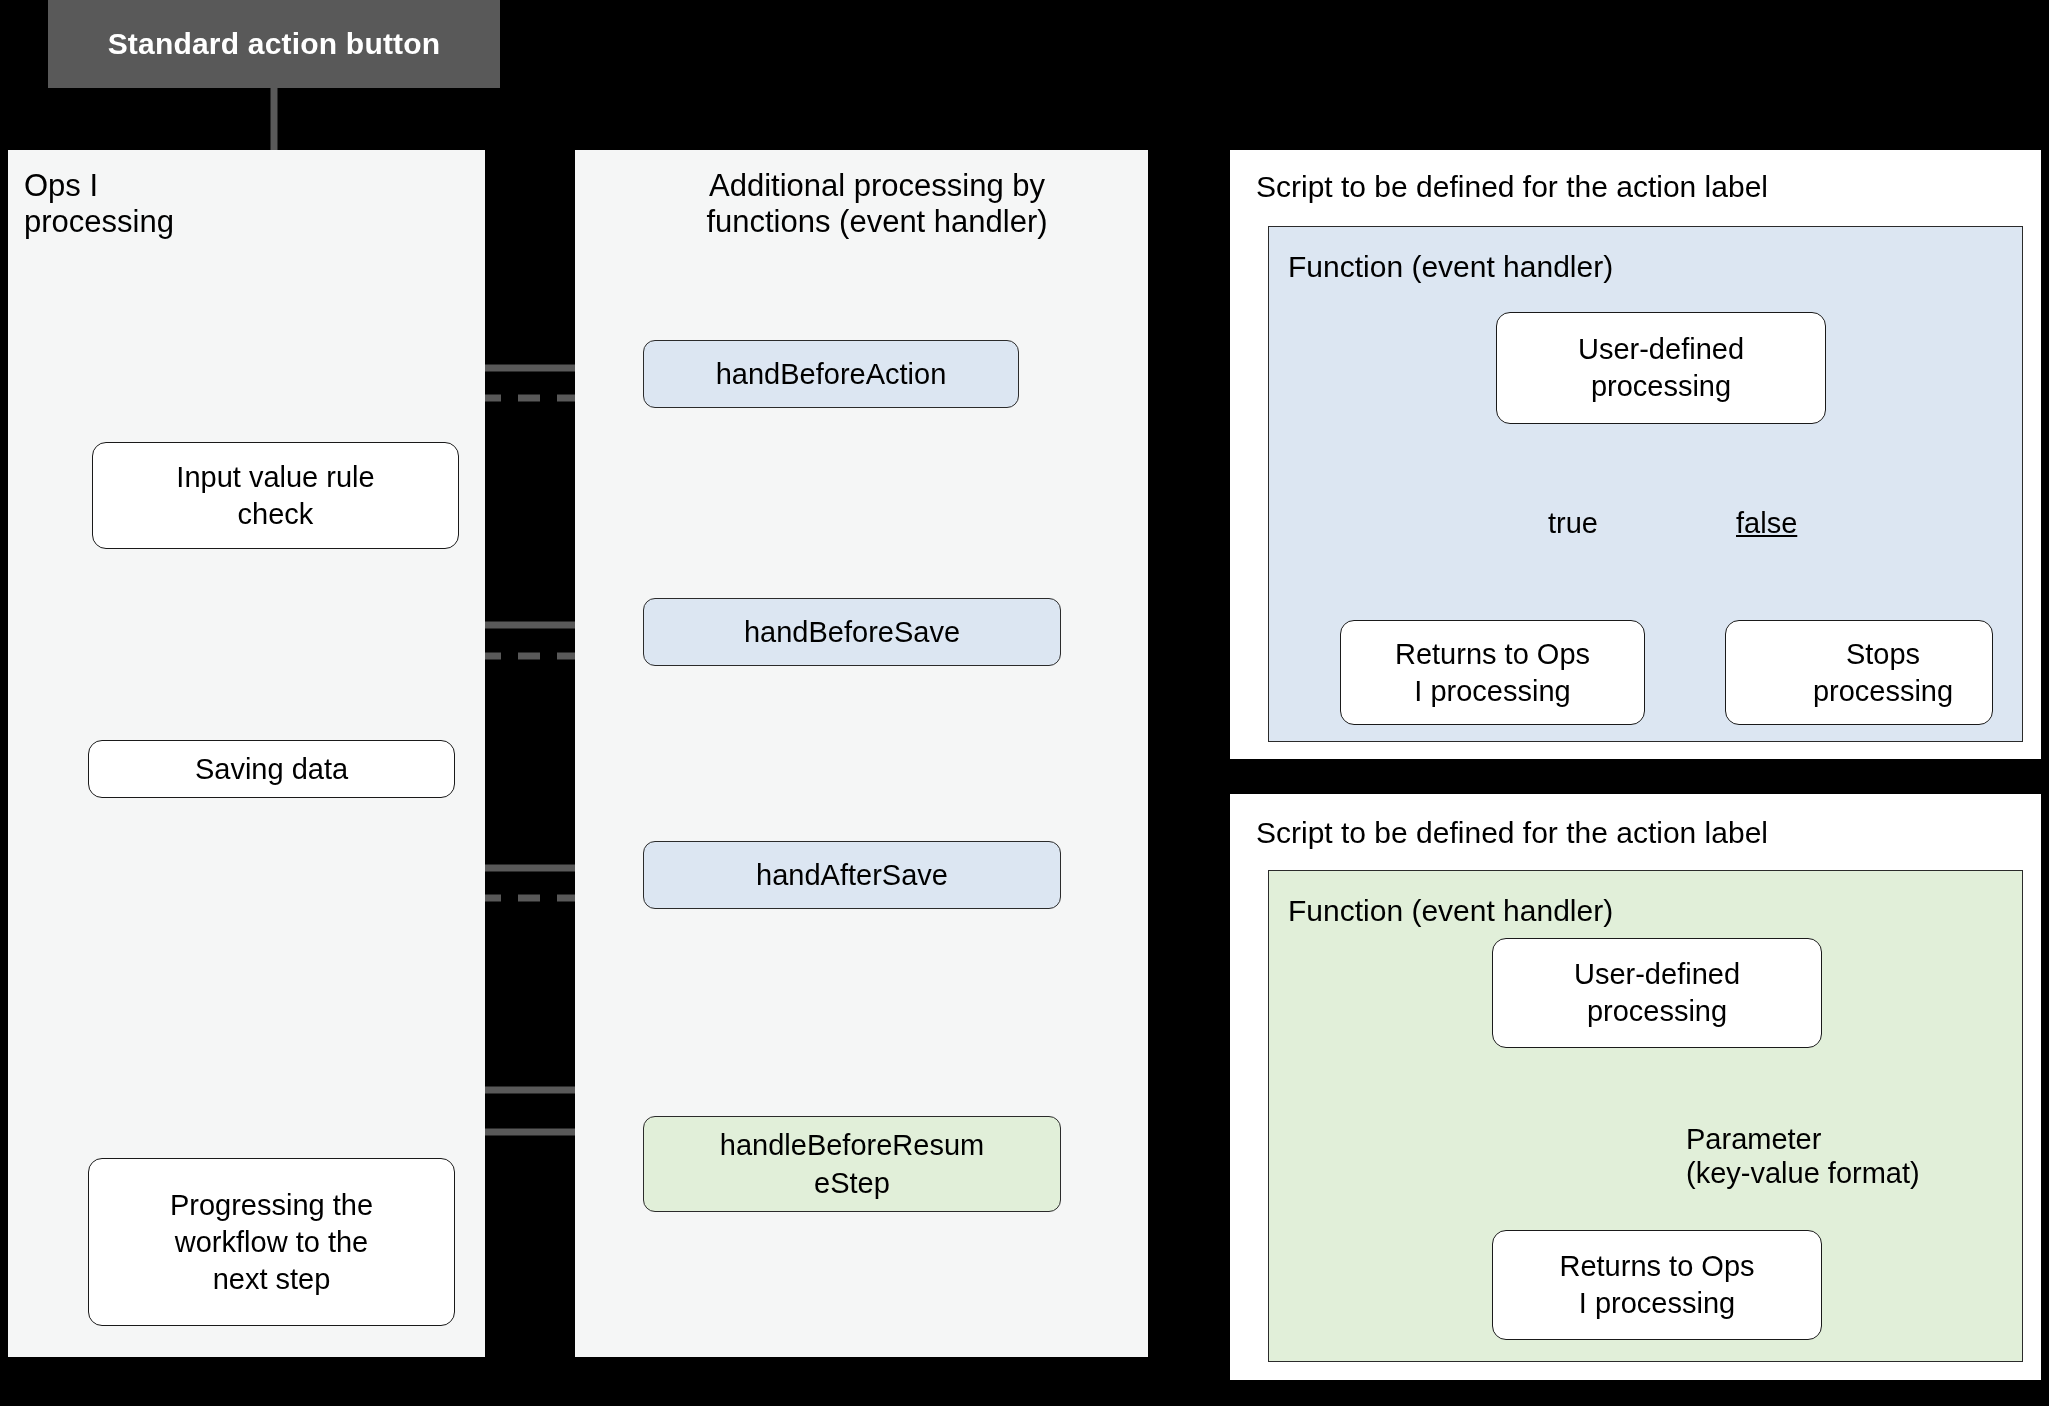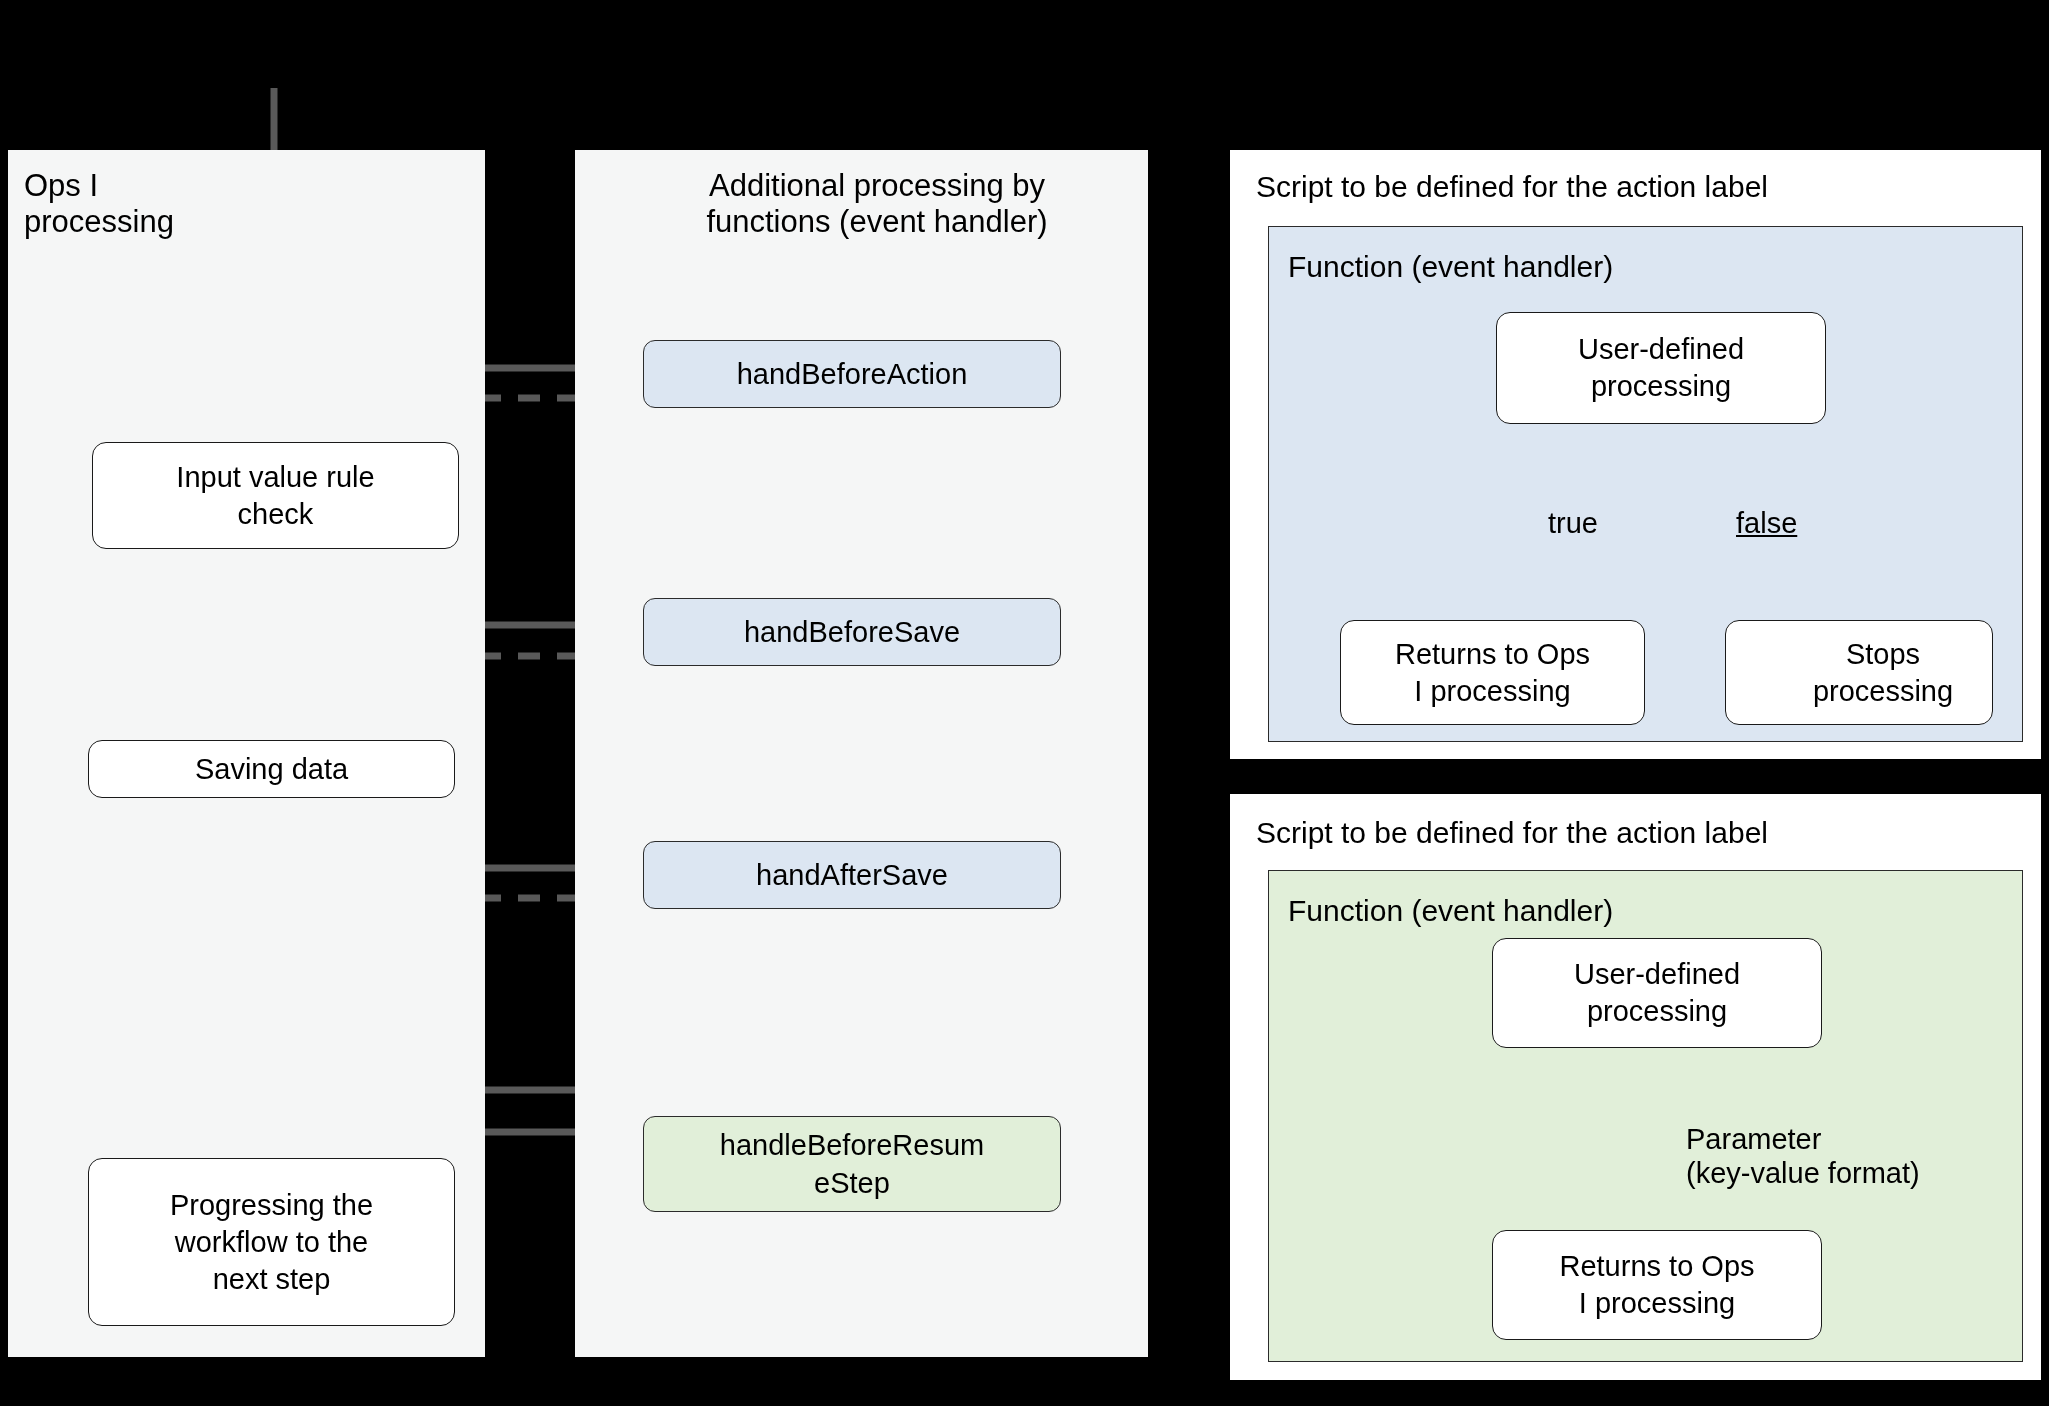--- a/index.html
+++ b/index.html
@@ -157,41 +157,44 @@
       <polygon points="1660,537 1724,570 1660,603 1596,570" fill="none" stroke="#2b2b2b" stroke-width="2.2"></polygon>
       <path d="M1596,570 L1493,570 L1493,612" stroke="#000000" stroke-width="5" fill="none" marker-end="url(#arrBlack)"></path>
       <path d="M1724,570 L1862,570 L1862,612" stroke="#000000" stroke-width="5" fill="none" marker-end="url(#arrBlack)"></path>
     </g>
 
     <g>
       <line x1="1660" y1="920" x2="1660" y2="1222" stroke="#767676" stroke-width="3.5" marker-end="url(#arrGrayThin)"></line>
     </g>
   </svg>
 
+  <div class="abs" id="action-button">
+    <span>Standard action button</span>
+  </div>
 
   <div class="panel" style="left:8px; top:150px; width:477px; height:1207px;"></div>
 
   <div class="panel-title" style="left:24px; top:168px; width:330px;">Ops I
 processing</div>
 
   <div class="node" style="left:92px; top:442px; width:367px; height:107px;">Input value rule
 check</div>
 
   <div class="node" style="left:88px; top:740px; width:367px; height:58px;">Saving data</div>
 
   <div class="node" style="left:88px; top:1158px; width:367px; height:168px;">Progressing the
 workflow to the
 next step</div>
 
   <div class="panel" style="left:575px; top:150px; width:573px; height:1207px;"></div>
 
   <div class="panel-title" style="left:597px; top:168px; width:560px; text-align:center;">Additional processing by
 functions (event handler)</div>
 
-  <div class="chip blue" style="left:643px; top:340px; width:418px; height:68px;">handBeforeAction</div>
+  <div class="chip blue" style="left:643px; top:340px; width:376px; height:68px;">handBeforeAction</div>
 
   <div class="chip blue" style="left:643px; top:598px; width:418px; height:68px;">handBeforeSave</div>
 
   <div class="chip blue" style="left:643px; top:841px; width:418px; height:68px;">handAfterSave</div>
 
 
   <div class="chip green" style="left:643px; top:1116px; width:418px; height:96px;">handleBeforeResum
 eStep</div>
 
   <div class="panel-white" style="left:1230px; top:150px; width:811px; height:609px;"></div>

